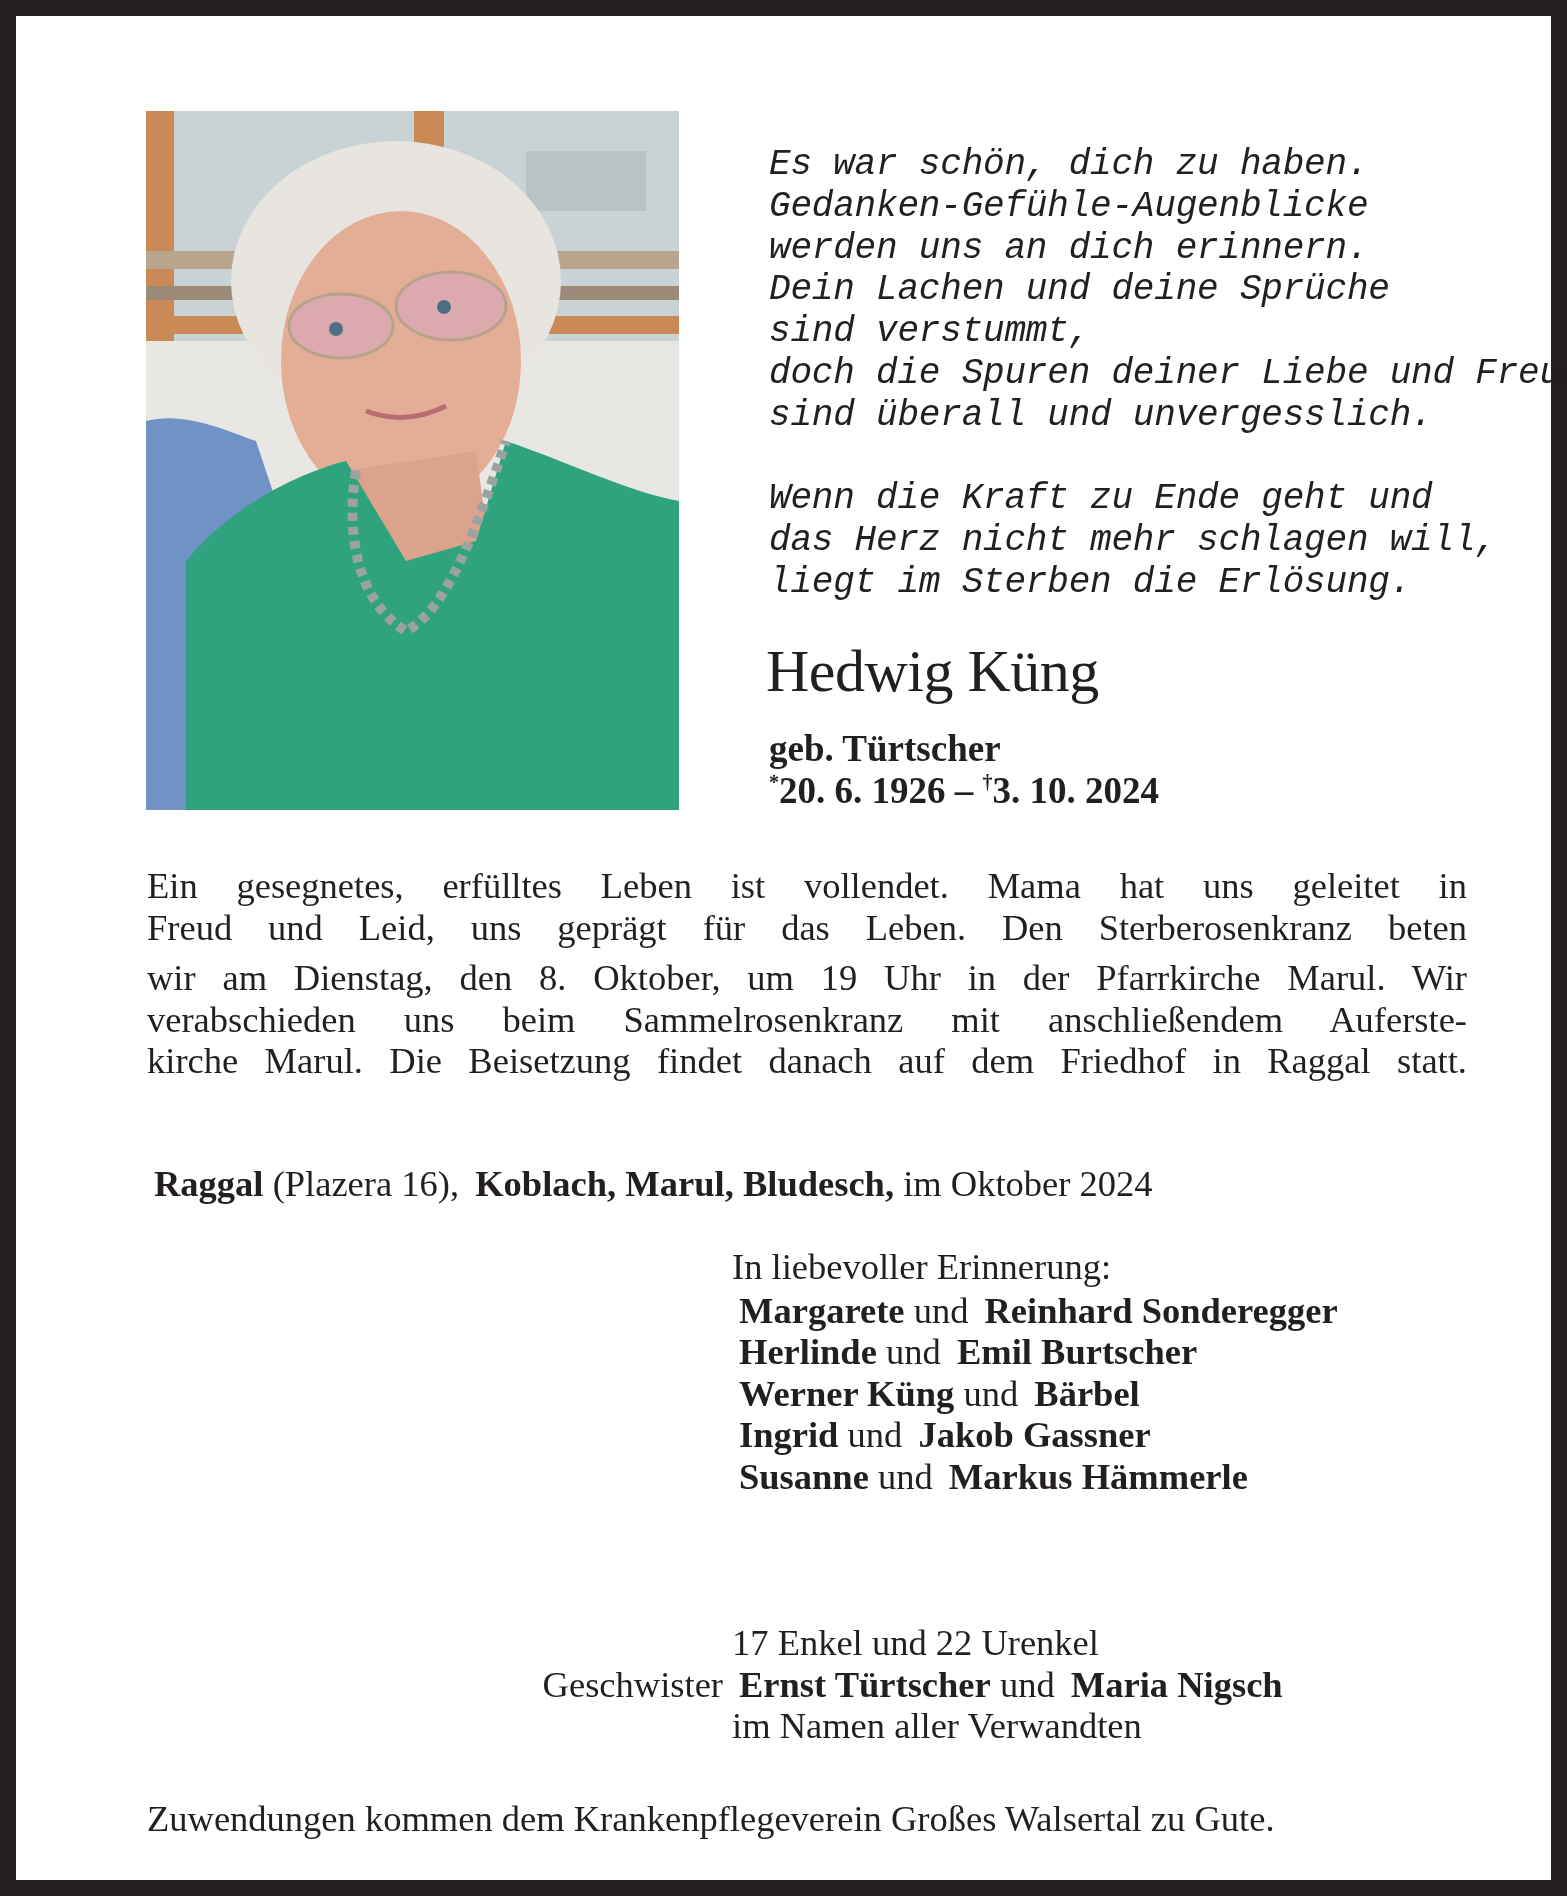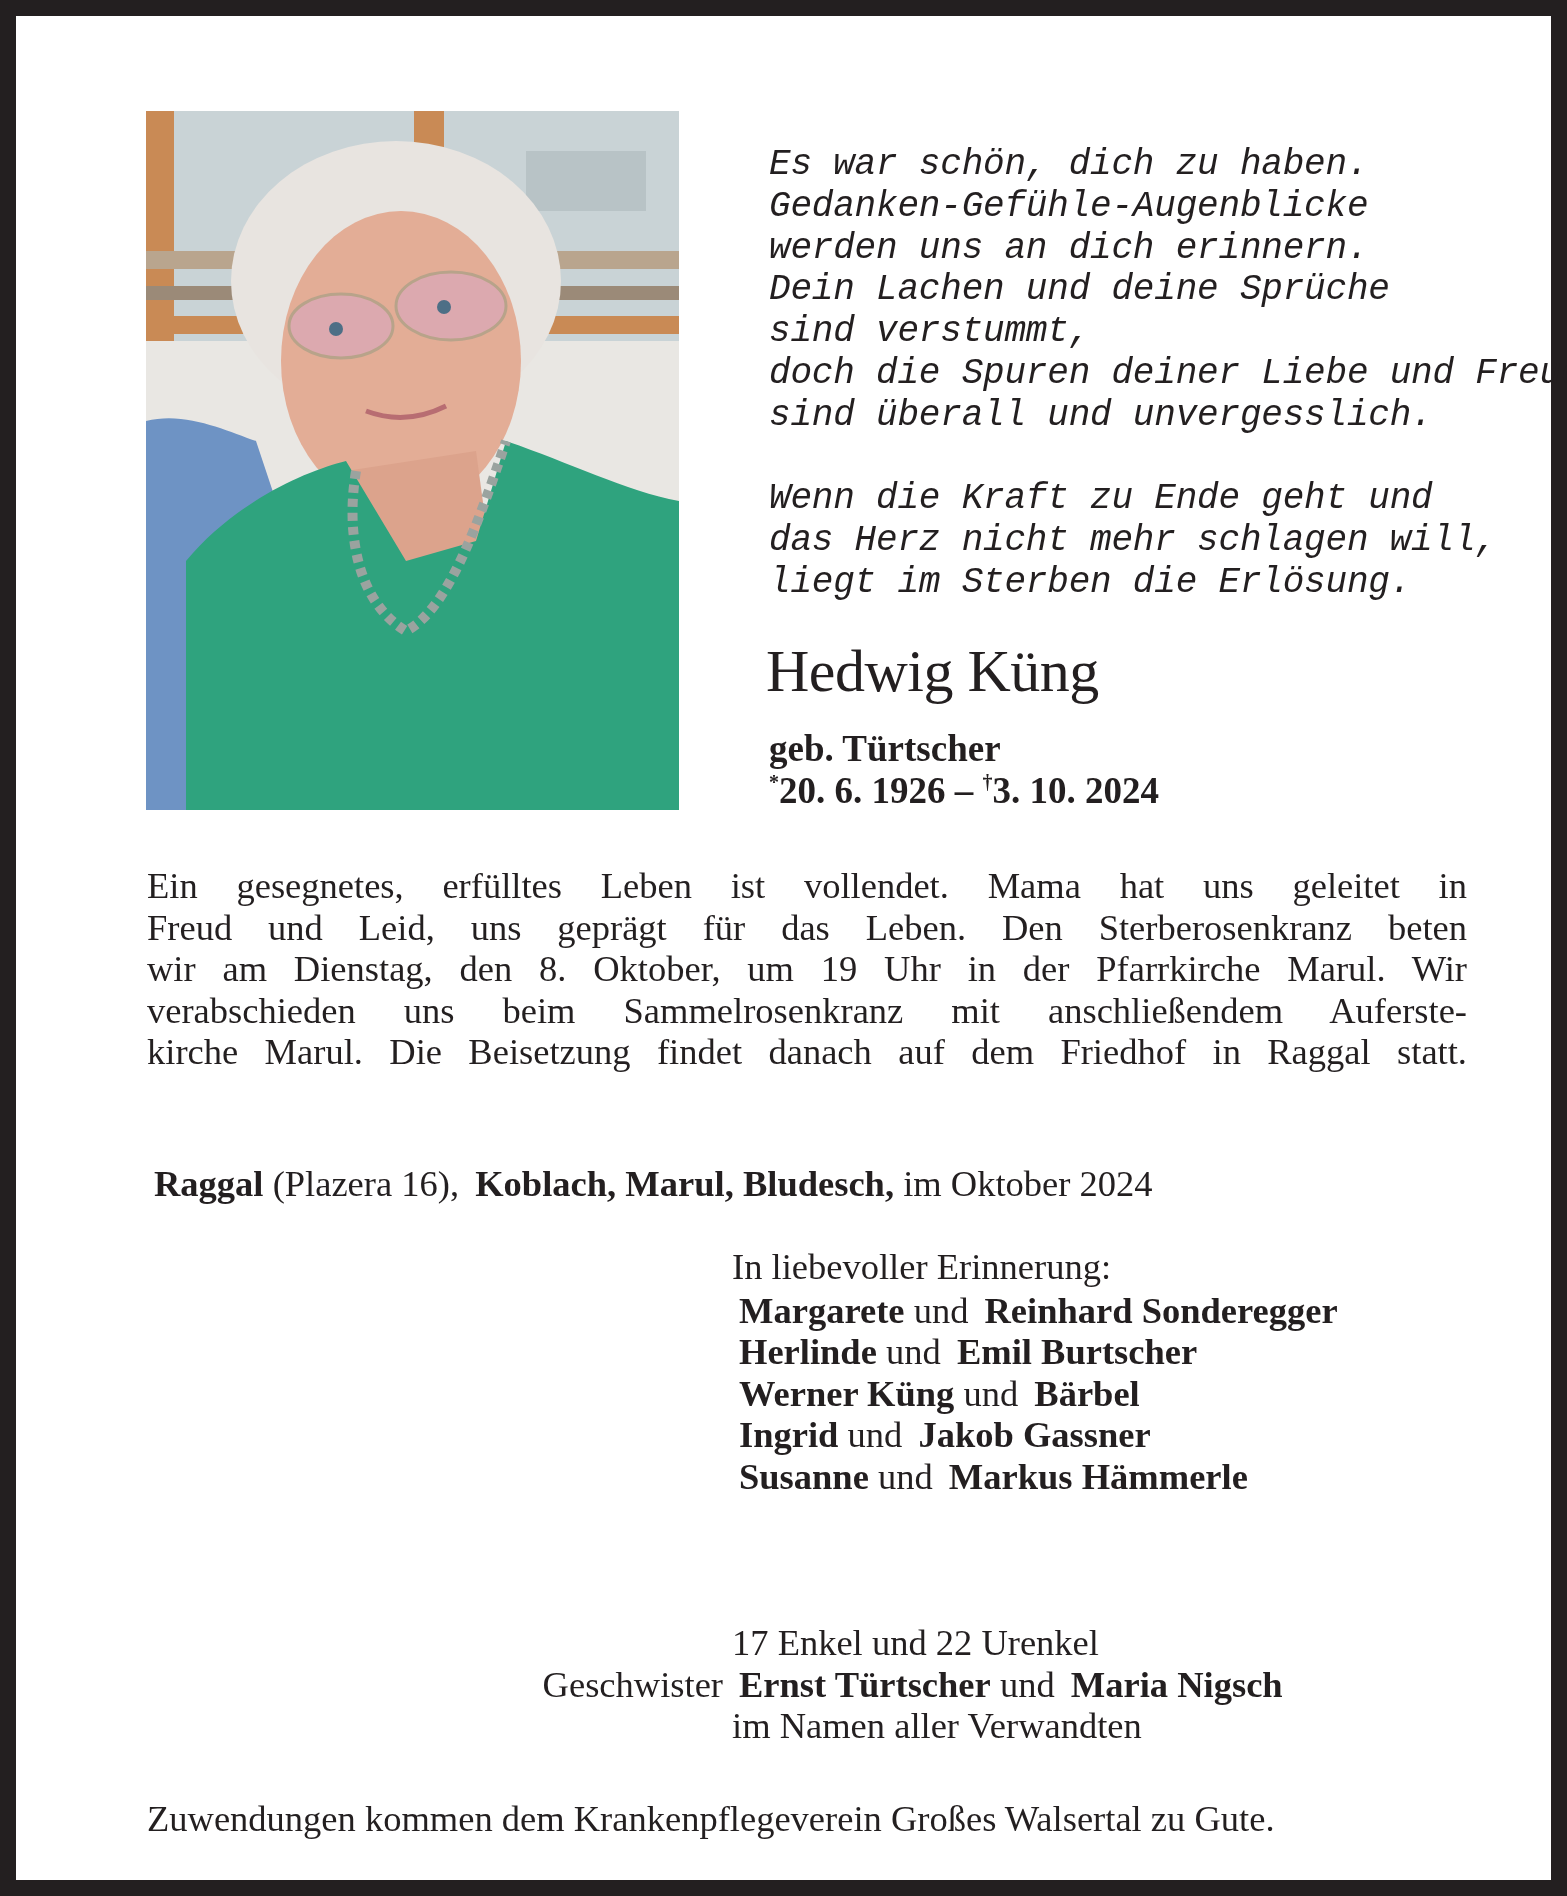--- a/index.html
+++ b/index.html
@@ -186,21 +186,21 @@
 
   <div class="name">Hedwig Küng</div>
   <div class="born">geb. Türtscher</div>
   <div class="dates">
     <sup>*</sup><span>20. 6. 1926</span><span> – </span><sup>†</sup><span>3. 10. 2024</span>
   </div>
 
   <div class="body-text">
     <span class="line" style="display: block; word-spacing: 29.6266px;">Ein gesegnetes, erfülltes Leben ist vollendet. Mama hat uns geleitet in</span>
     <span class="line" style="display: block; word-spacing: 26.7922px;">Freud und Leid, uns geprägt für das Leben. Den Sterberosenkranz beten</span>
-    <span class="line" style="display: block; word-spacing: 17.6839px;">wir am Dienstag, den 8. Oktober, um 19 Uhr in der Pfarrkirche Marul. Wir</span>
+    <span class="line" style="display: block; word-spacing: 17.6839px; margin-top: 9px;">wir am Dienstag, den 8. Oktober, um 19 Uhr in der Pfarrkirche Marul. Wir</span>
     <span class="line" style="display: block; word-spacing: 38.9089px;">verabschieden uns beim Sammelrosenkranz mit anschließendem Auferste-</span>
     <span class="line">kirche Marul. Die Beisetzung findet danach auf dem Friedhof in Raggal statt.</span>
   </div>
 
   <div class="place-line"><span class="b">Raggal</span><span> (Plazera 16), </span><span class="b">Koblach, Marul, Bludesch,</span><span> im Oktober 2024</span></div>
 
   <div class="mourners">
     <span class="intro">In liebevoller Erinnerung:</span>
     <span class="row"><span class="b">Margarete</span><span> und </span><span class="b">Reinhard Sonderegger</span></span>
     <span class="row"><span class="b">Herlinde</span><span> und </span><span class="b">Emil Burtscher</span></span>

